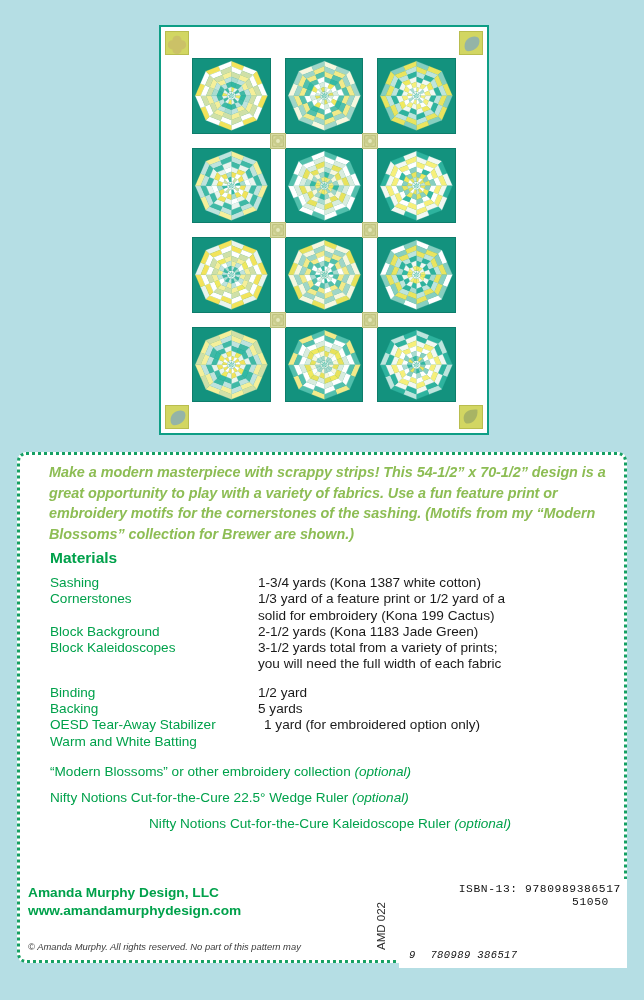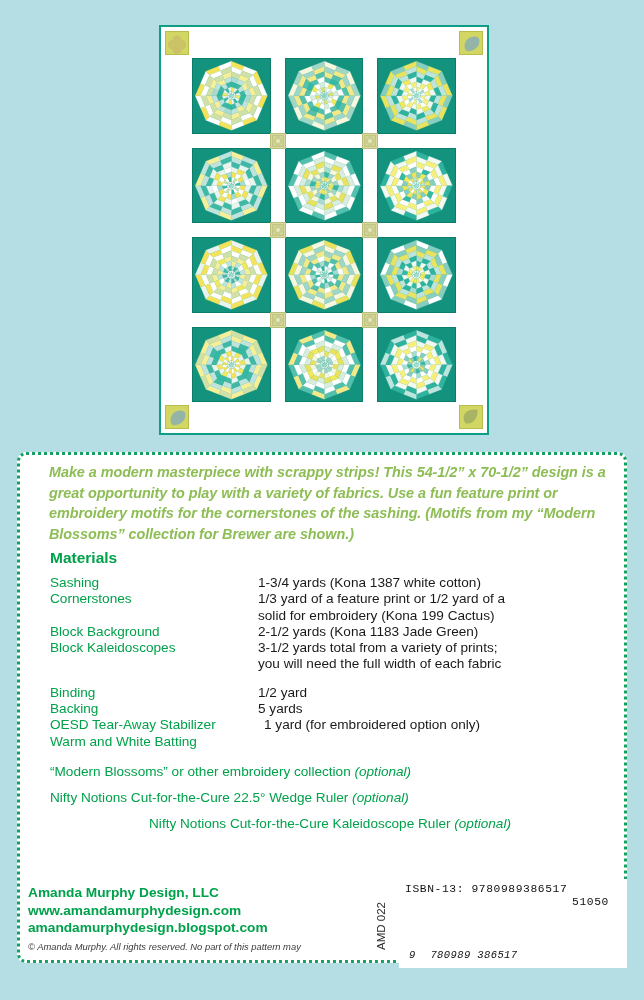--- a/index.html
+++ b/index.html
@@ -160,21 +160,21 @@
     left: 399px; top: 879px;
     width: 228px; height: 89px;
     background: #ffffff;
     padding: 4px 6px 2px 6px;
   }
   #isbn-line {
     font-family: "Liberation Mono", monospace;
     font-size: 11.3px;
     letter-spacing: 0.6px;
     color: #111;
-    text-align: left;
+    text-align: right;
     line-height: 13px;
     white-space: nowrap;
   }
   #price-line {
     font-family: "Liberation Mono", monospace;
     font-size: 11.3px;
     letter-spacing: 0.6px;
     color: #111;
     text-align: right;
     padding-right: 12px;
@@ -1620,21 +1620,20 @@
       <div class="mfull" style="top: 308.7px;"><span>“Modern Blossoms” or other embroidery collection </span><i>(optional)</i></div>
       <div class="mfull" style="top: 334.7px;"><span>Nifty Notions Cut-for-the-Cure 22.5° Wedge Ruler </span><i>(optional)</i></div>
       <div class="mfull" style="top: 360.7px; text-align: center;"><span>Nifty Notions Cut-for-the-Cure Kaleidoscope Ruler </span><i>(optional)</i></div>
     </div>
 
 </div>
 
 <div id="footer-brand">
   <div>Amanda Murphy Design, LLC</div>
   <div>www.amandamurphydesign.com</div>
-  <div>amandamurphydesign.blogspot.com</div>
 </div>
 
 <div id="footer-legal">
   <div>© Amanda Murphy.  All rights reserved.  No part of this pattern may</div>
 </div>
 
 <div id="amd-code">
   <span>AMD 022</span>
 </div>
 

